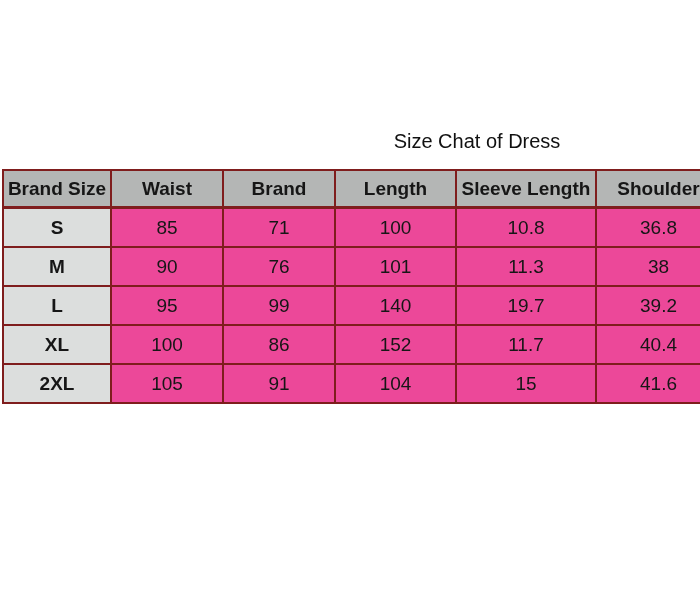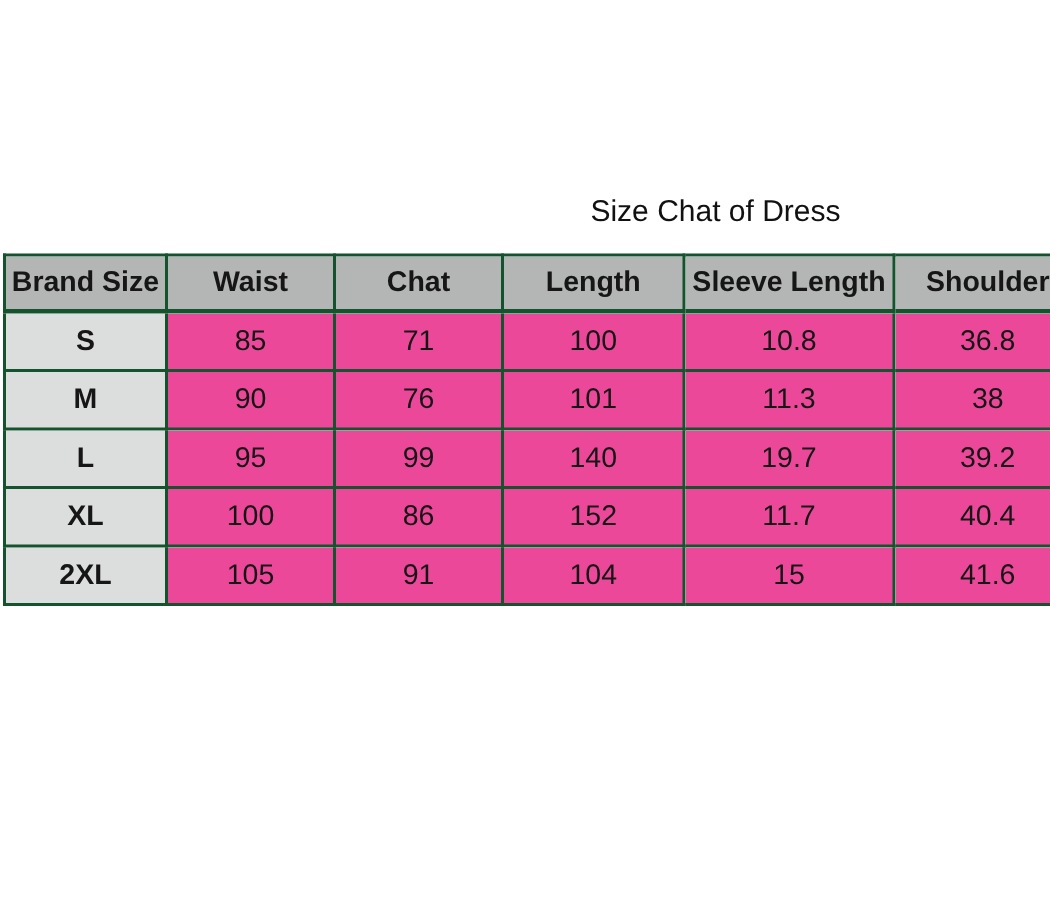--- a/index.html
+++ b/index.html
@@ -26,21 +26,21 @@
   table.size-chart {
     position: absolute;
     top: 169px;
     left: 2px;
     width: 718px;
     border-collapse: collapse;
     table-layout: fixed;
   }
   table.size-chart th,
   table.size-chart td {
-    border: 2px solid #14532d;
+    border: 2px solid #7f1d1d;
     text-align: center;
     vertical-align: middle;
     font-size: 19px;
     padding: 0;
     overflow: hidden;
     white-space: nowrap;
   }
   table.size-chart thead th {
     background: #b4b6b5;
     font-weight: 700;
@@ -71,21 +71,21 @@
       <col style="width:112px">
       <col style="width:112px">
       <col style="width:121px">
       <col style="width:140px">
       <col style="width:125px">
     </colgroup>
     <thead>
       <tr>
         <th>Brand Size</th>
         <th>Waist</th>
-        <th>Chat</th>
+        <th>Brand</th>
         <th>Length</th>
         <th>Sleeve Length</th>
         <th>Shoulder</th>
       </tr>
     </thead>
     <tbody>
       <tr>
         <td class="size-col">S</td>
         <td class="value-col">85</td>
         <td class="value-col">71</td>

